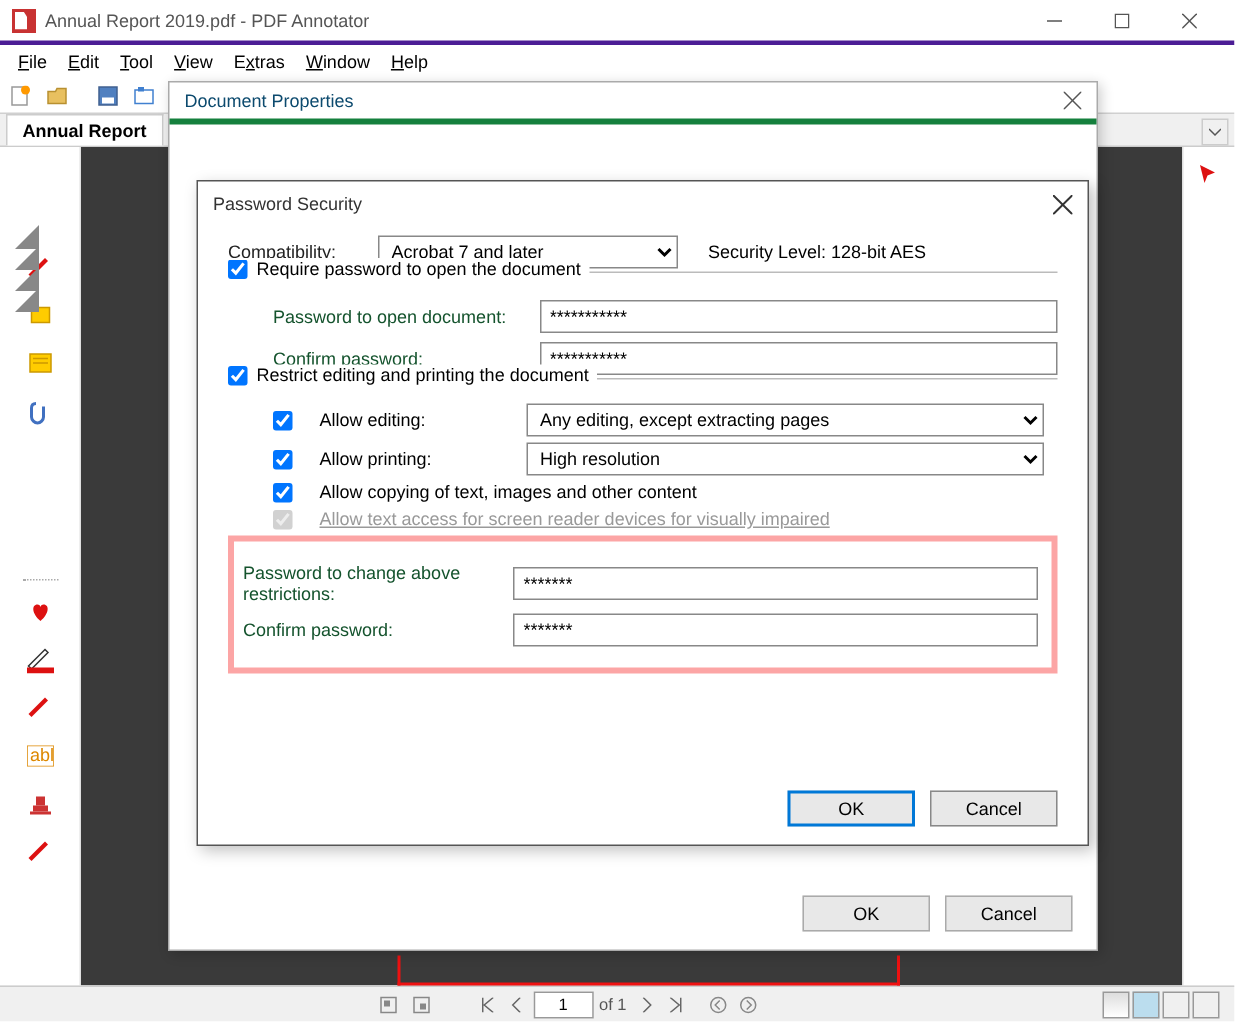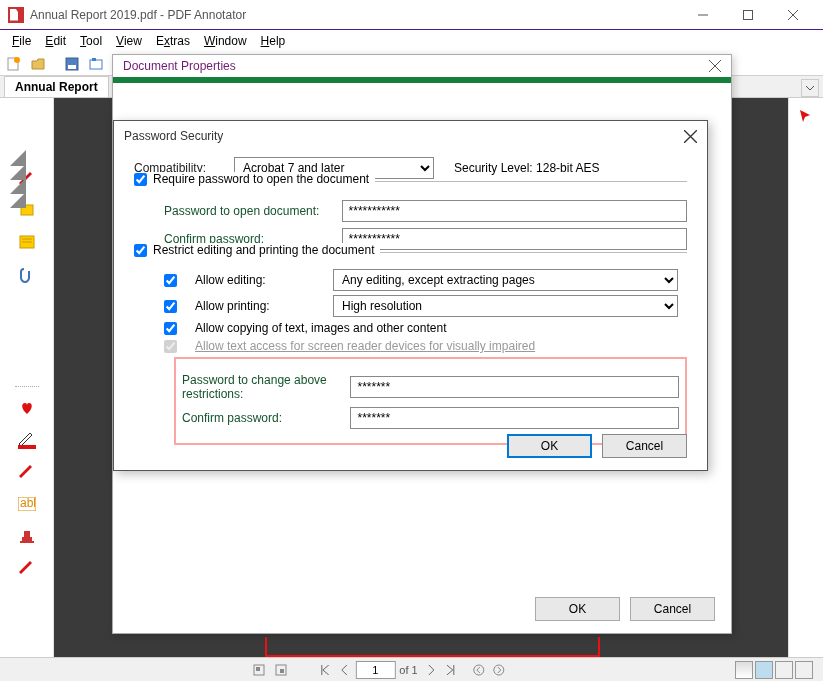--- a/index.html
+++ b/index.html
@@ -1,19 +1,19 @@
 <!DOCTYPE html>
 <html><head>
 <meta charset="utf-8">
 <style>
 * { box-sizing: border-box; margin: 0; padding: 0; font-family: 'Segoe UI', Tahoma, sans-serif; font-size: 12px; }
 body { width: 823px; height: 681px; background: #fff; position: relative; overflow: hidden; }
 
 
-.titlebar { height: 30px; background: #fff; display: flex; align-items: center; padding: 0 8px; border-bottom: 1px solid #4c1d95; }
+.titlebar { height: 30px; background: #fff; display: flex; align-items: center; padding: 0 8px; border-bottom: 3px solid #4c1d95; }
 .titlebar .app-icon { width: 16px; height: 16px; background: #c83232; margin-right: 6px; position: relative; }
 .titlebar .app-icon::after { content: ''; position: absolute; left: 2px; top: 2px; width: 8px; height: 12px; background: #fff; clip-path: polygon(0 0, 70% 0, 100% 30%, 100% 100%, 0 100%); }
 .titlebar .title { color: #555; flex: 1; }
 .titlebar .winbtn { width: 45px; height: 30px; display: flex; align-items: center; justify-content: center; color: #555; }
 .titlebar .winbtn svg { width: 10px; height: 10px; }
 
 
 .menubar { height: 22px; display: flex; align-items: center; padding: 0 6px; gap: 2px; }
 .menubar .menuitem { padding: 2px 6px; }
 .menubar .menuitem .ul { text-decoration: underline; }
@@ -45,47 +45,47 @@
 
 .statusbar { position: absolute; bottom: 0; left: 0; right: 0; height: 24px; background: #f0f0f0; border-top: 1px solid #ccc; display: flex; align-items: center; padding: 0 10px; }
 .statusbar .navgroup { position: absolute; left: 50%; transform: translateX(-50%); display: flex; align-items: center; gap: 2px; }
 .statusbar .navbtn { width: 18px; height: 18px; display: flex; align-items: center; justify-content: center; color: #666; }
 .statusbar .pageinput { width: 40px; height: 18px; border: 1px solid #999; text-align: center; font-size: 11px; }
 .statusbar .viewbtns { margin-left: auto; display: flex; gap: 2px; }
 .statusbar .viewbtn { width: 18px; height: 18px; border: 1px solid #999; }
 
 
 .parent-dialog { position: absolute; left: 112px; top: 54px; width: 620px; height: 580px; background: #fff; border: 1px solid #aaa; box-shadow: 2px 2px 8px rgba(0,0,0,.2); }
-.parent-dialog .dlg-titlebar { height: 28px; display:flex; align-items:center; padding: 0 10px; border-bottom: 6px solid #15803d; color:#701a75; }
+.parent-dialog .dlg-titlebar { height: 28px; display:flex; align-items:center; padding: 0 10px; border-bottom: 4px solid #15803d; color:#0c4a6e; }
 .parent-dialog .dlg-titlebar .close { margin-left:auto; font-size: 16px; color:#555; }
 .parent-dialog .dlg-tabs { display:flex; padding: 6px 12px 0; border-bottom: 1px solid #ccc; gap: 4px; }
 .parent-dialog .dlg-tab { padding: 5px 14px; border: 1px solid transparent; border-bottom: none; color:#333; }
 .parent-dialog .dlg-tab.active { border-color: #ccc; background:#fff; position:relative; top:1px; color:#b00; }
 .parent-dialog .dlg-footer { position:absolute; bottom: 12px; right: 16px; display:flex; gap: 10px; }
 .parent-dialog .dlg-footer button { width: 85px; height: 24px; background:#e8e8e8; border:1px solid #aaa; }
 
 
-.security-dialog { position: absolute; left: 113px; top: 120px; width: 595px; height: 351px; background: #fff; border: 1px solid #555; box-shadow: 3px 3px 10px rgba(0,0,0,.25); }
+.security-dialog { position: absolute; left: 131px; top: 120px; width: 595px; height: 444px; background: #fff; border: 1px solid #555; box-shadow: 3px 3px 10px rgba(0,0,0,.25); }
 .security-dialog .dlg-titlebar { height: 30px; display:flex; align-items:center; padding: 0 10px; color:#333; }
 .security-dialog .dlg-titlebar .close { margin-left:auto; }
 .security-dialog .dlg-body { padding: 6px 20px; }
 .row { display:flex; align-items:center; margin-bottom: 10px; }
 .row .lbl { width: 100px; color: #222; }
 .row2 { display:flex; align-items:center; margin: 6px 0 6px 30px; }
 .row2 .lbl2 { width: 180px; color: #14532d; }
 select.combo { height: 22px; border: 1px solid #888; background: #fff; padding: 0 4px; }
 .sec-level { margin-left: 20px; }
 .fieldset-box { border-top: 1px solid #bbb; margin-top: -8px; padding-top: 12px; margin-bottom: 10px; position: relative; }
 .fieldset-box .legend { position: absolute; top: -10px; left: 0; background: #fff; padding-right: 6px; display: flex; align-items: center; gap: 6px; }
 input.textfield { height: 22px; border: 1px solid #888; padding: 0 6px; width: 350px; font-family: inherit; }
 .chkrow { display:flex; align-items:center; gap: 18px; margin: 4px 0 4px 30px; }
 .chkrow.disabled { color: #999; text-decoration: underline; }
 .chkrow .chklabel { width: 120px; }
 .chkrow select { flex:1; max-width: 345px; }
-.highlight-box { border: 2px solid #fca5a5; padding: 8px 6px 8px 6px; margin-top: 2px; margin-left: 40px; }
+.highlight-box { border: 4px solid #fca5a5; padding: 8px 6px 8px 6px; margin-top: 2px; }
 .highlight-box .row2 { margin-left: 0; }
 .highlight-box .row2 .lbl2 { width: 180px; }
 .security-dialog .dlg-footer { position:absolute; bottom: 12px; right: 20px; display:flex; gap: 10px; }
 .security-dialog .dlg-footer button { width: 85px; height: 24px; background:#e8e8e8; border:1px solid #888; }
 .security-dialog .dlg-footer button.primary { border: 2px solid #0078d7; background:#e8e8e8; }
 
 
 .red-strip { position: absolute; left: 265px; bottom: 24px; width: 335px; height: 20px; border: 2px solid #e11; border-top: none; background: transparent; }
 
 

